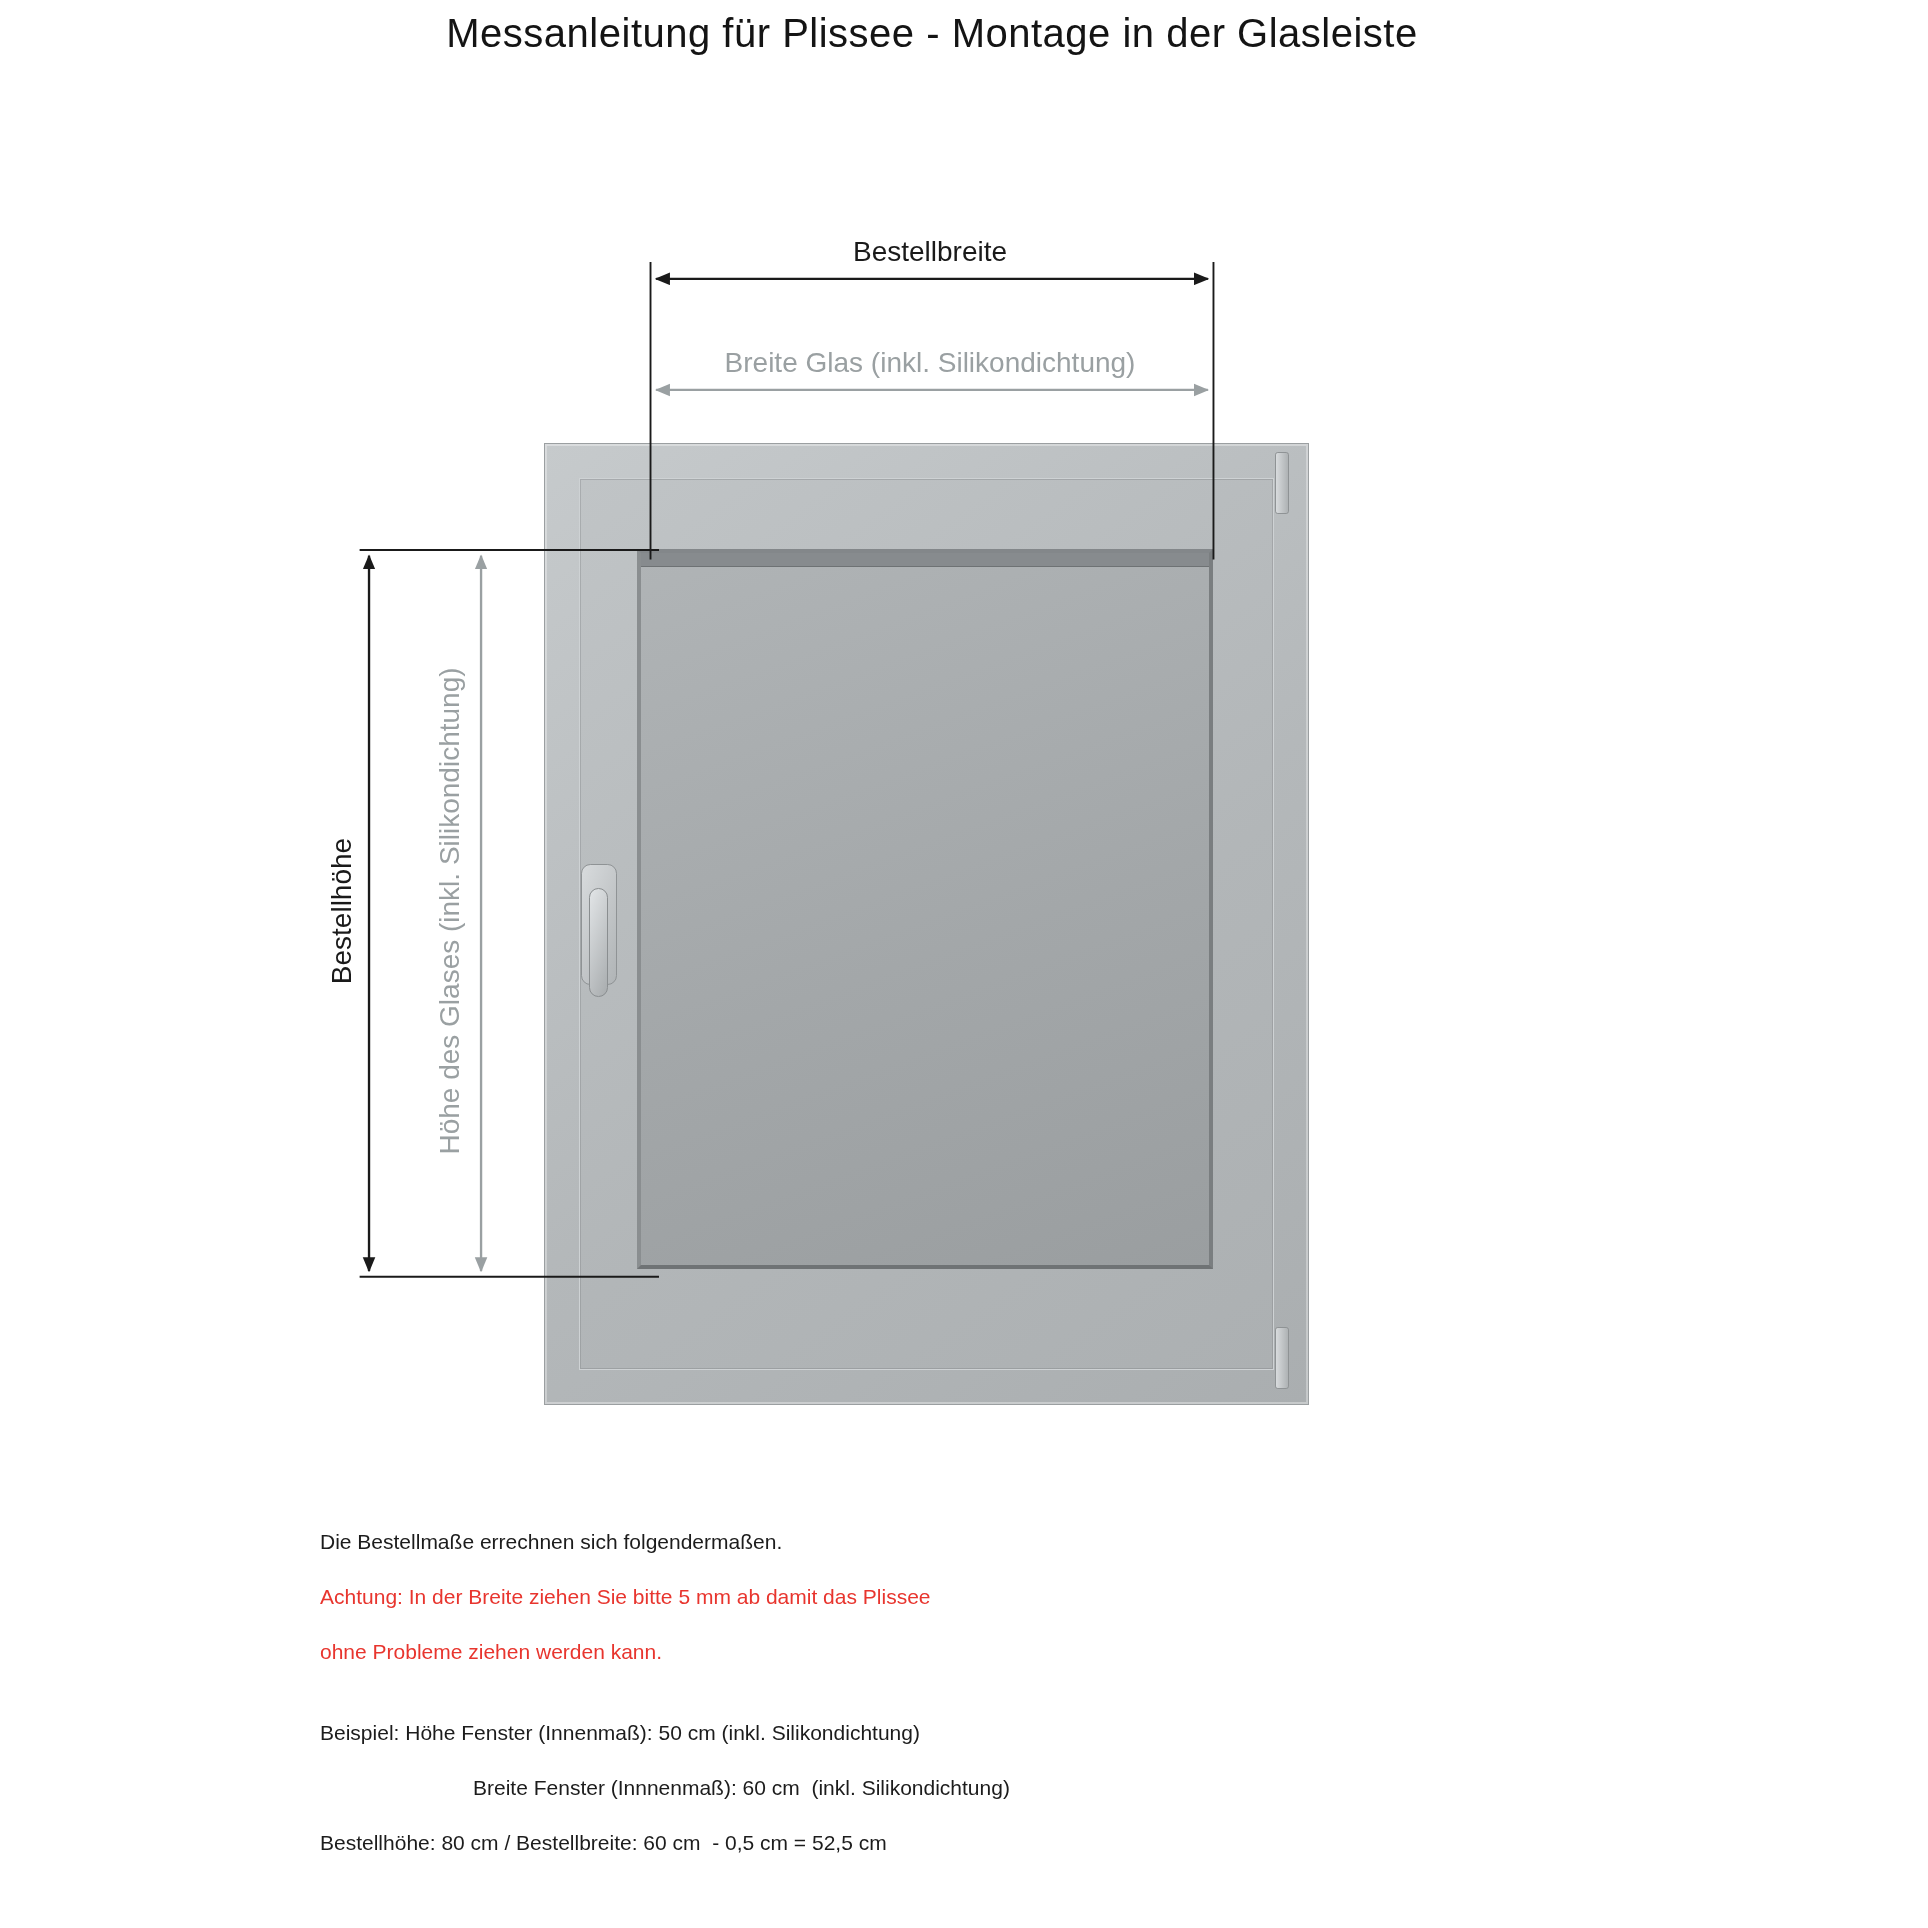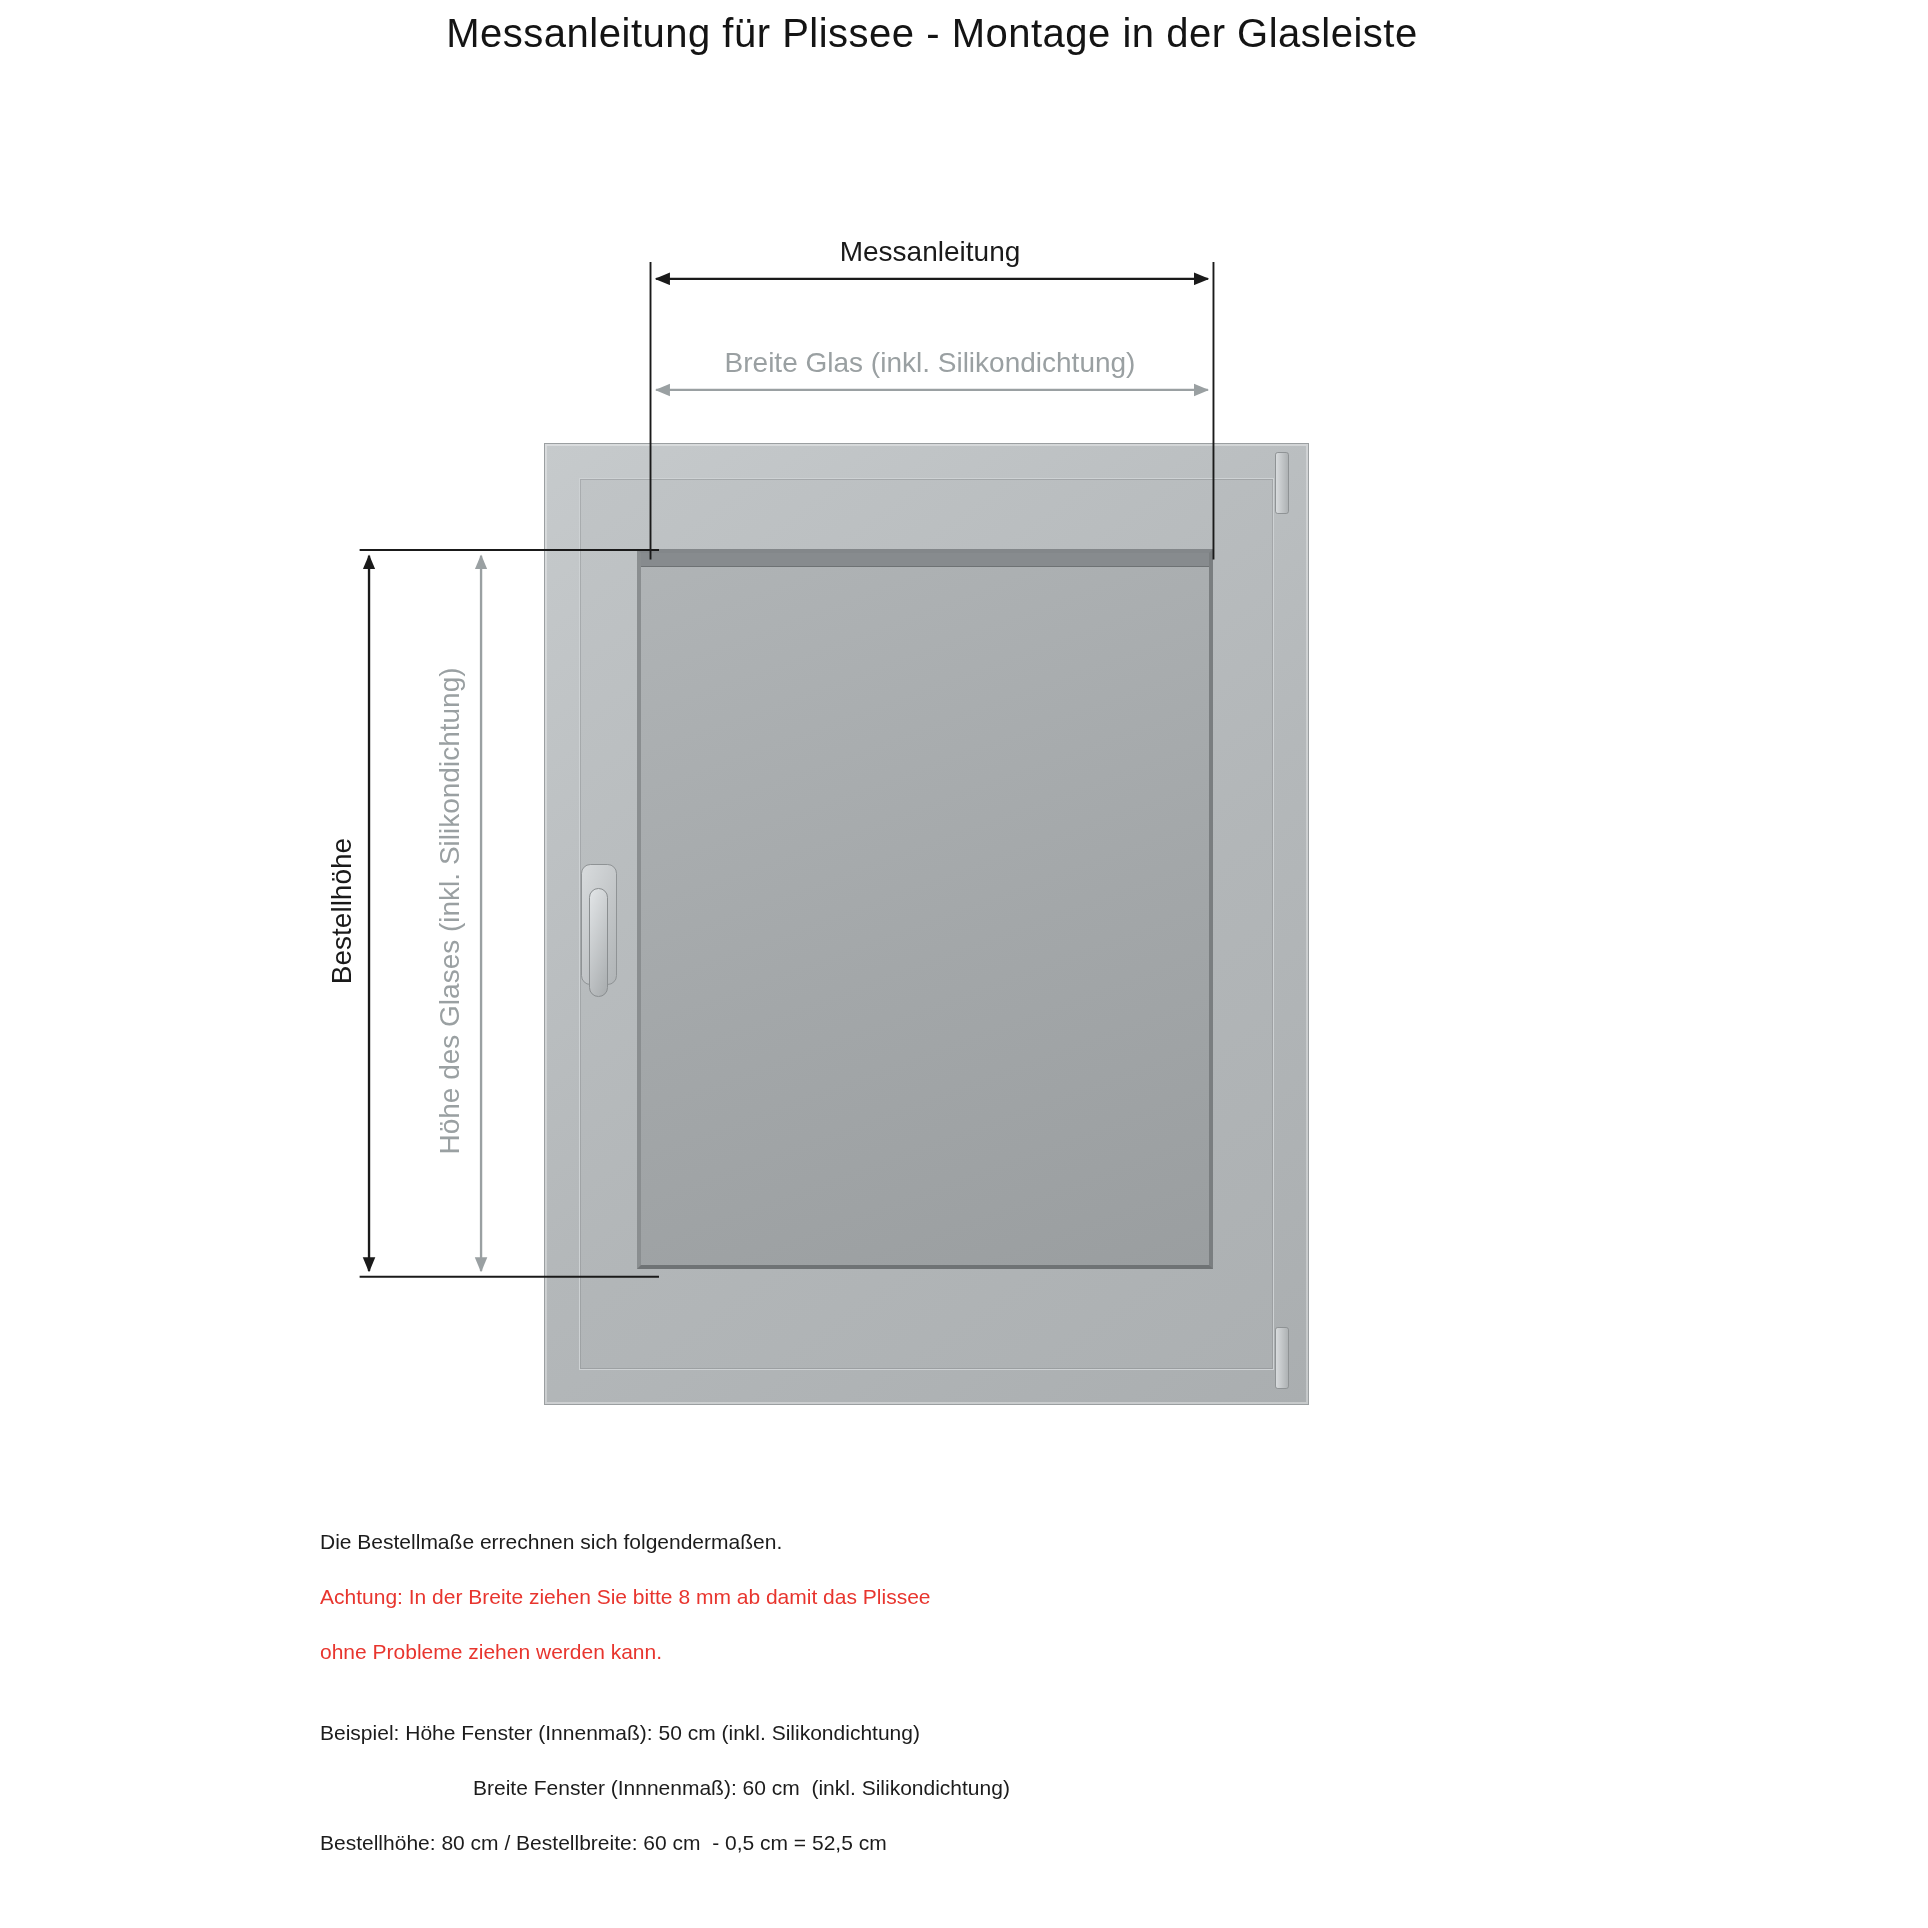--- a/index.html
+++ b/index.html
@@ -116,28 +116,28 @@
     <line x1="697" y1="414" x2="1283" y2="414" stroke="#9aa0a2" stroke-width="2.5" marker-start="url(#mg)" marker-end="url(#mg)"></line>
 
     <line x1="382" y1="584" x2="700" y2="584" stroke="#1a1a1a" stroke-width="2"></line>
     <line x1="382" y1="1356" x2="700" y2="1356" stroke="#1a1a1a" stroke-width="2"></line>
 
     <line x1="392" y1="590" x2="392" y2="1350" stroke="#1a1a1a" stroke-width="2.5" marker-start="url(#mb)" marker-end="url(#mb)"></line>
 
     <line x1="511" y1="590" x2="511" y2="1350" stroke="#9aa0a2" stroke-width="2.5" marker-start="url(#mg)" marker-end="url(#mg)"></line>
   </svg>
 
-  <div class="dim-label" style="left:930px; top:252px;">Messanleitung</div>
+  <div class="dim-label" style="left:930px; top:252px;">Bestellbreite</div>
   <div class="dim-label gray" style="left:930px; top:363px;text-align:center;">Breite Glas (inkl. Silikondichtung)</div>
   <div class="dim-label vert" style="left:342px; top:911px;">Bestellhöhe</div>
   <div class="dim-label vert gray" style="left:450px; top:911px;">Höhe des Glases (inkl. Silikondichtung)</div>
 
   <div class="text-block">
     <p>Die Bestellmaße errechnen sich folgendermaßen.</p>
-    <p class="red">Achtung: In der Breite ziehen Sie bitte 8 mm ab damit das Plissee</p>
+    <p class="red">Achtung: In der Breite ziehen Sie bitte 5 mm ab damit das Plissee</p>
     <p class="red">ohne Probleme ziehen werden kann.</p>
     <div class="gap"></div>
     <p>Beispiel: Höhe Fenster (Innenmaß): 50 cm (inkl. Silikondichtung)</p>
     <p class="indent">Breite Fenster (Innnenmaß): 60 cm  (inkl. Silikondichtung)</p>
     <p>Bestellhöhe: 80 cm / Bestellbreite: 60 cm  - 0,5 cm = 52,5 cm</p>
   </div>
 
 </div>
 
 

